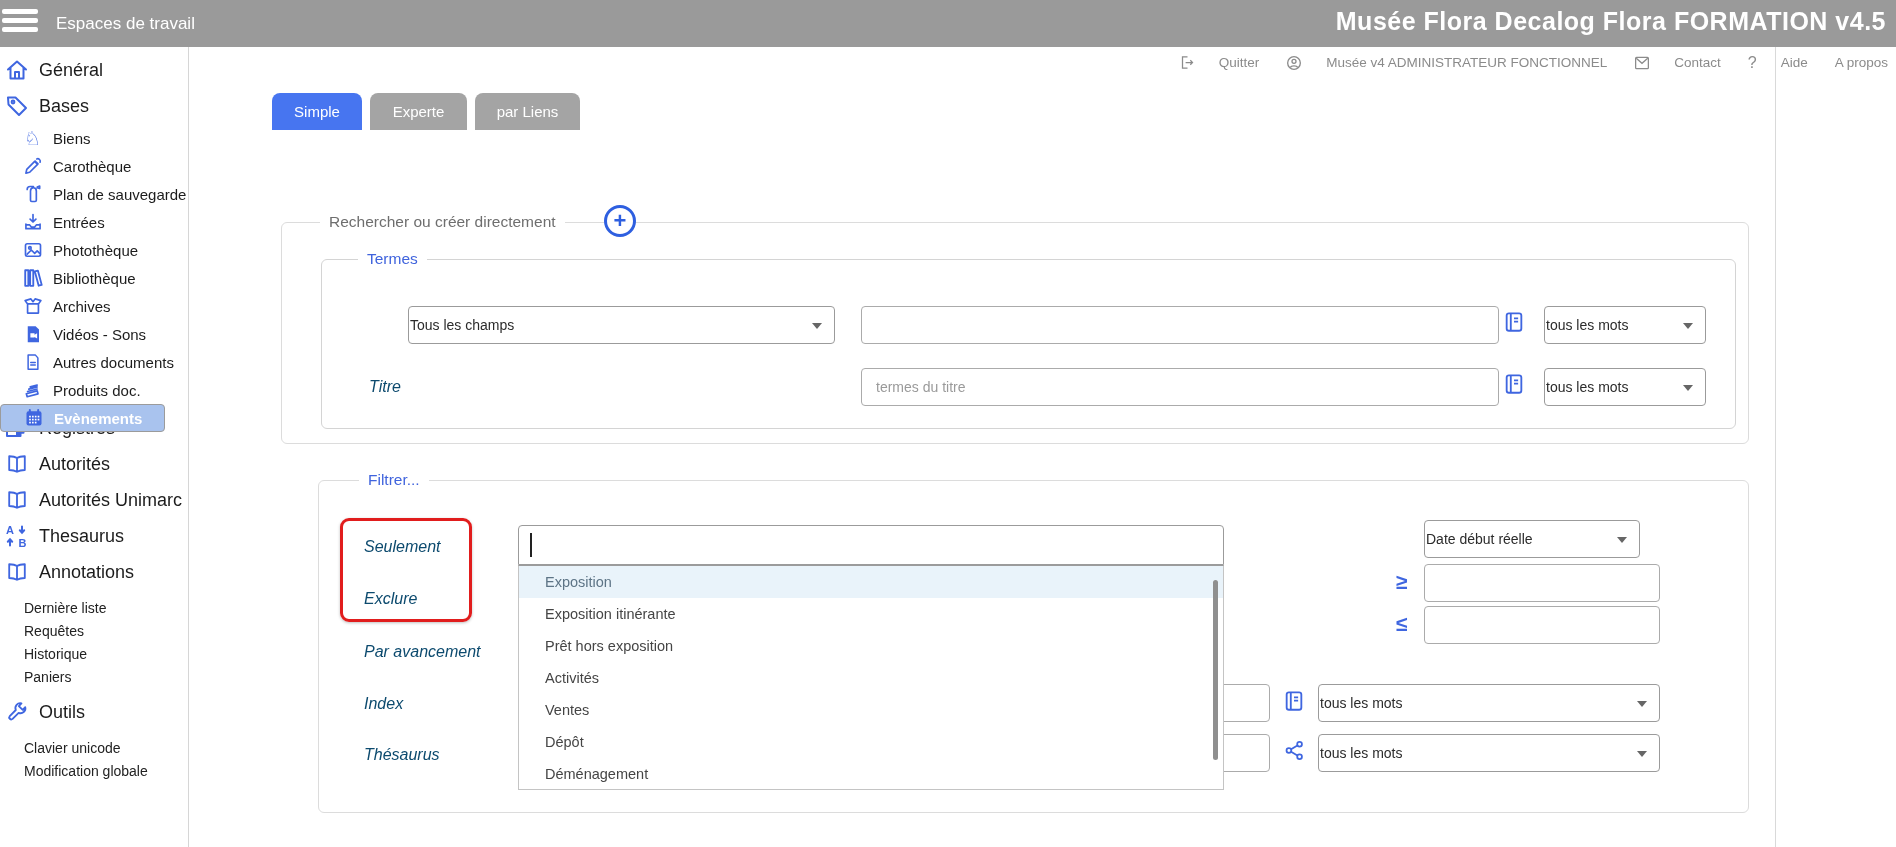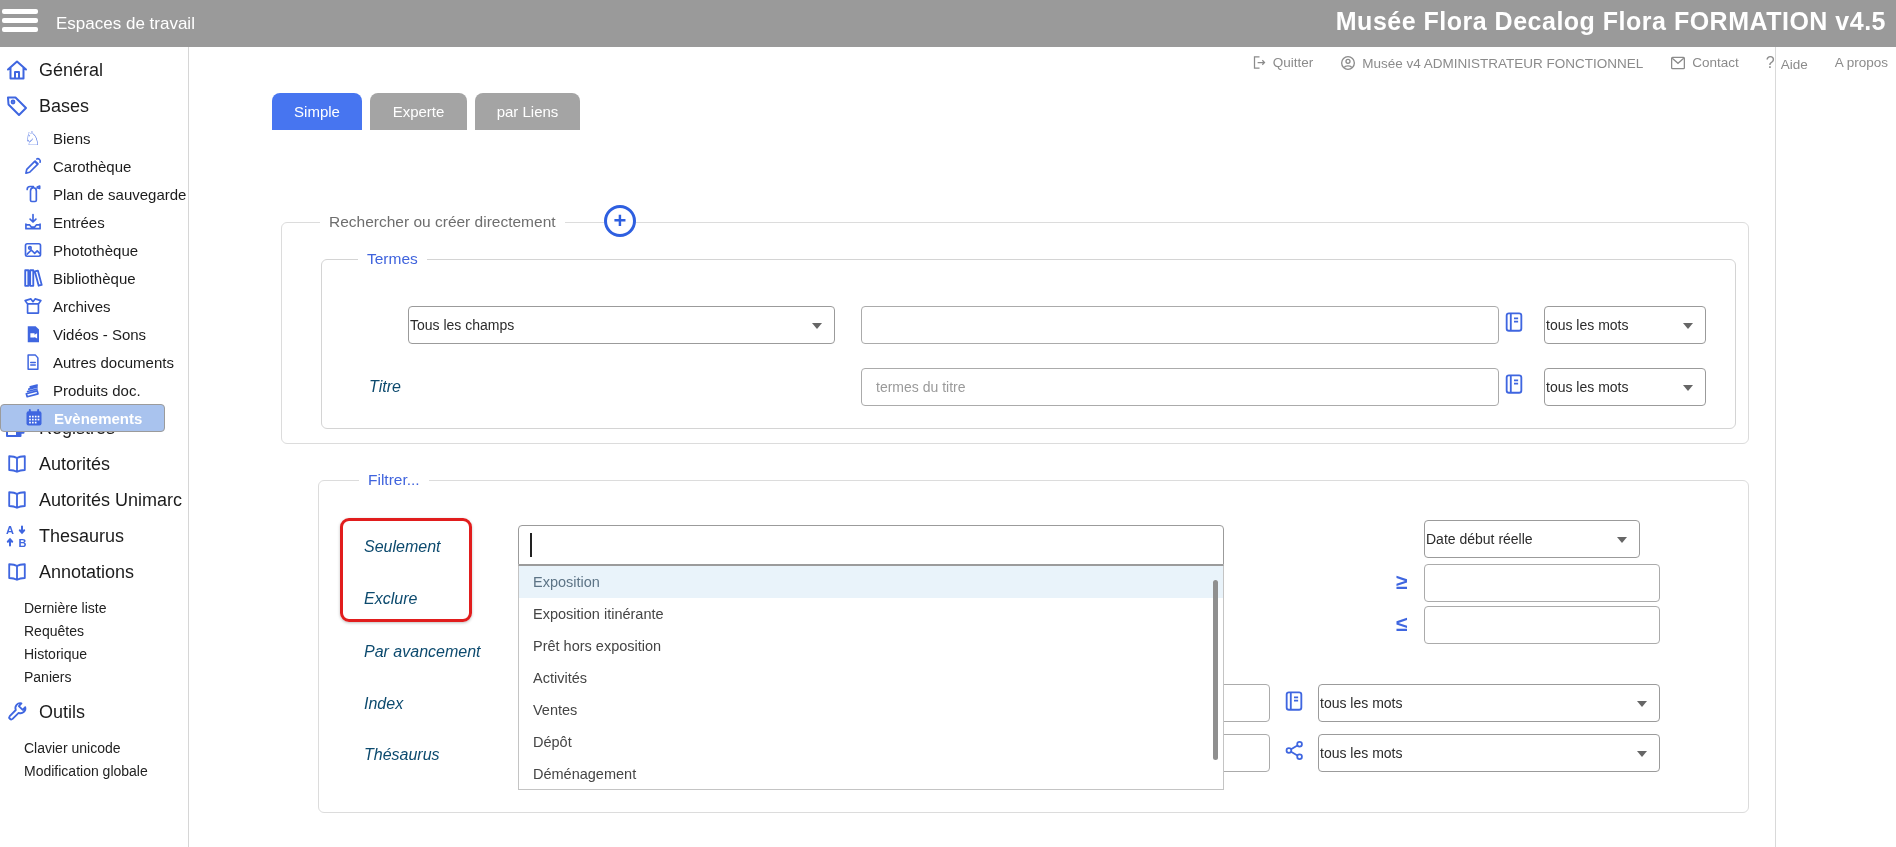--- a/index.html
+++ b/index.html
@@ -12,21 +12,21 @@
   #page{position:relative;width:1896px;height:847px;overflow:hidden;background:#fff}
   .abs{position:absolute}
   
   #topbar{left:0;top:0;width:1896px;height:47px;background:var(--topbar)}
   .burger{left:2px;top:9px;width:38px;height:29px;cursor:pointer}
   .burger div{width:36px;height:5px;background:#fff;border-radius:2px;margin-bottom:4px}
   #workspace-label{left:56px;top:0;height:47px;line-height:47px;color:#fff;font-size:17px}
   #app-title{right:10px;top:7px;color:#fff;font-size:25px;font-weight:700;letter-spacing:.5px}
   
   #userbar{right:8px;top:47px;height:31px;display:flex;align-items:center;gap:27px;color:#8b8b8b;font-size:13.5px}
-  .ub-item{display:flex;align-items:flex-end;gap:6px;cursor:pointer;white-space:nowrap}
+  .ub-item{display:flex;align-items:center;gap:24px;cursor:pointer;white-space:nowrap}
   .ub-item svg{display:block}
   
   #sidebar{left:0;top:52px;width:188px}
   #sidebar-divider{left:188px;top:47px;width:1px;height:800px;background:#d6d6d6}
   #page-divider{left:1775px;top:47px;width:1px;height:800px;background:#d9d9d9}
   .sb-item{display:flex;align-items:center;cursor:pointer;color:#1c1c1c}
   .sb-item.l1{height:36px;font-size:18px;padding-left:5px;gap:10px}
   .sb-item.l2{height:28px;font-size:15px;padding-left:23px;gap:10px}
   .sb-item.l3{height:23px;font-size:14px;padding-left:24px;color:#222}
   .sb-item .ic{display:inline-flex;width:24px;justify-content:center;flex:none}
@@ -47,21 +47,21 @@
   .sel .chev{position:absolute;right:12px;top:50%;margin-top:-2px;width:0;height:0;
        border-left:5px solid transparent;border-right:5px solid transparent;border-top:6px solid #666}
   .inp{border:1px solid #ababab;position:absolute}
   .inp .ph{position:absolute;left:14px;top:50%;transform:translateY(-50%);color:#9a9a9a;font-size:14px}
   .flabel{position:absolute;font-style:italic;color:#0c4a6e;font-size:16px}
   .icbtn{position:absolute;cursor:pointer}
   
   #dd-input{left:518px;top:525px;width:706px;height:40px;border:1px solid #9b9b9b;border-radius:4px 4px 0 0;background:#fff}
   #dd-caret{left:530px;top:533px;width:1.5px;height:24px;background:#222}
   #dd-list{left:518px;top:565px;width:706px;height:225px;background:#fff;border:1px solid #c4c4c4;border-top:1px solid #9b9b9b;overflow:hidden}
-  .dd-opt{height:32px;display:flex;align-items:center;padding-left:14px;font-size:14.5px;color:#454545;cursor:pointer}
+  .dd-opt{height:32px;display:flex;align-items:center;padding-left:26px;font-size:14.5px;color:#454545;cursor:pointer}
   .dd-opt.hl{background:#e9f3fa;color:#5d7486}
   #dd-scroll{position:absolute;right:5px;top:14px;width:5px;height:180px;background:#8f8f8f;border-radius:3px;cursor:pointer}
   
   #red-box{left:340px;top:518px;width:132px;height:104px;border:3px solid var(--red);border-radius:9px;box-shadow:0 1px 3px rgba(0,0,0,.25)}
   .cmp{color:var(--accent);font-size:21px;font-weight:700}
   svg{overflow:visible}
 </style>
 </head>
 <body>
 

